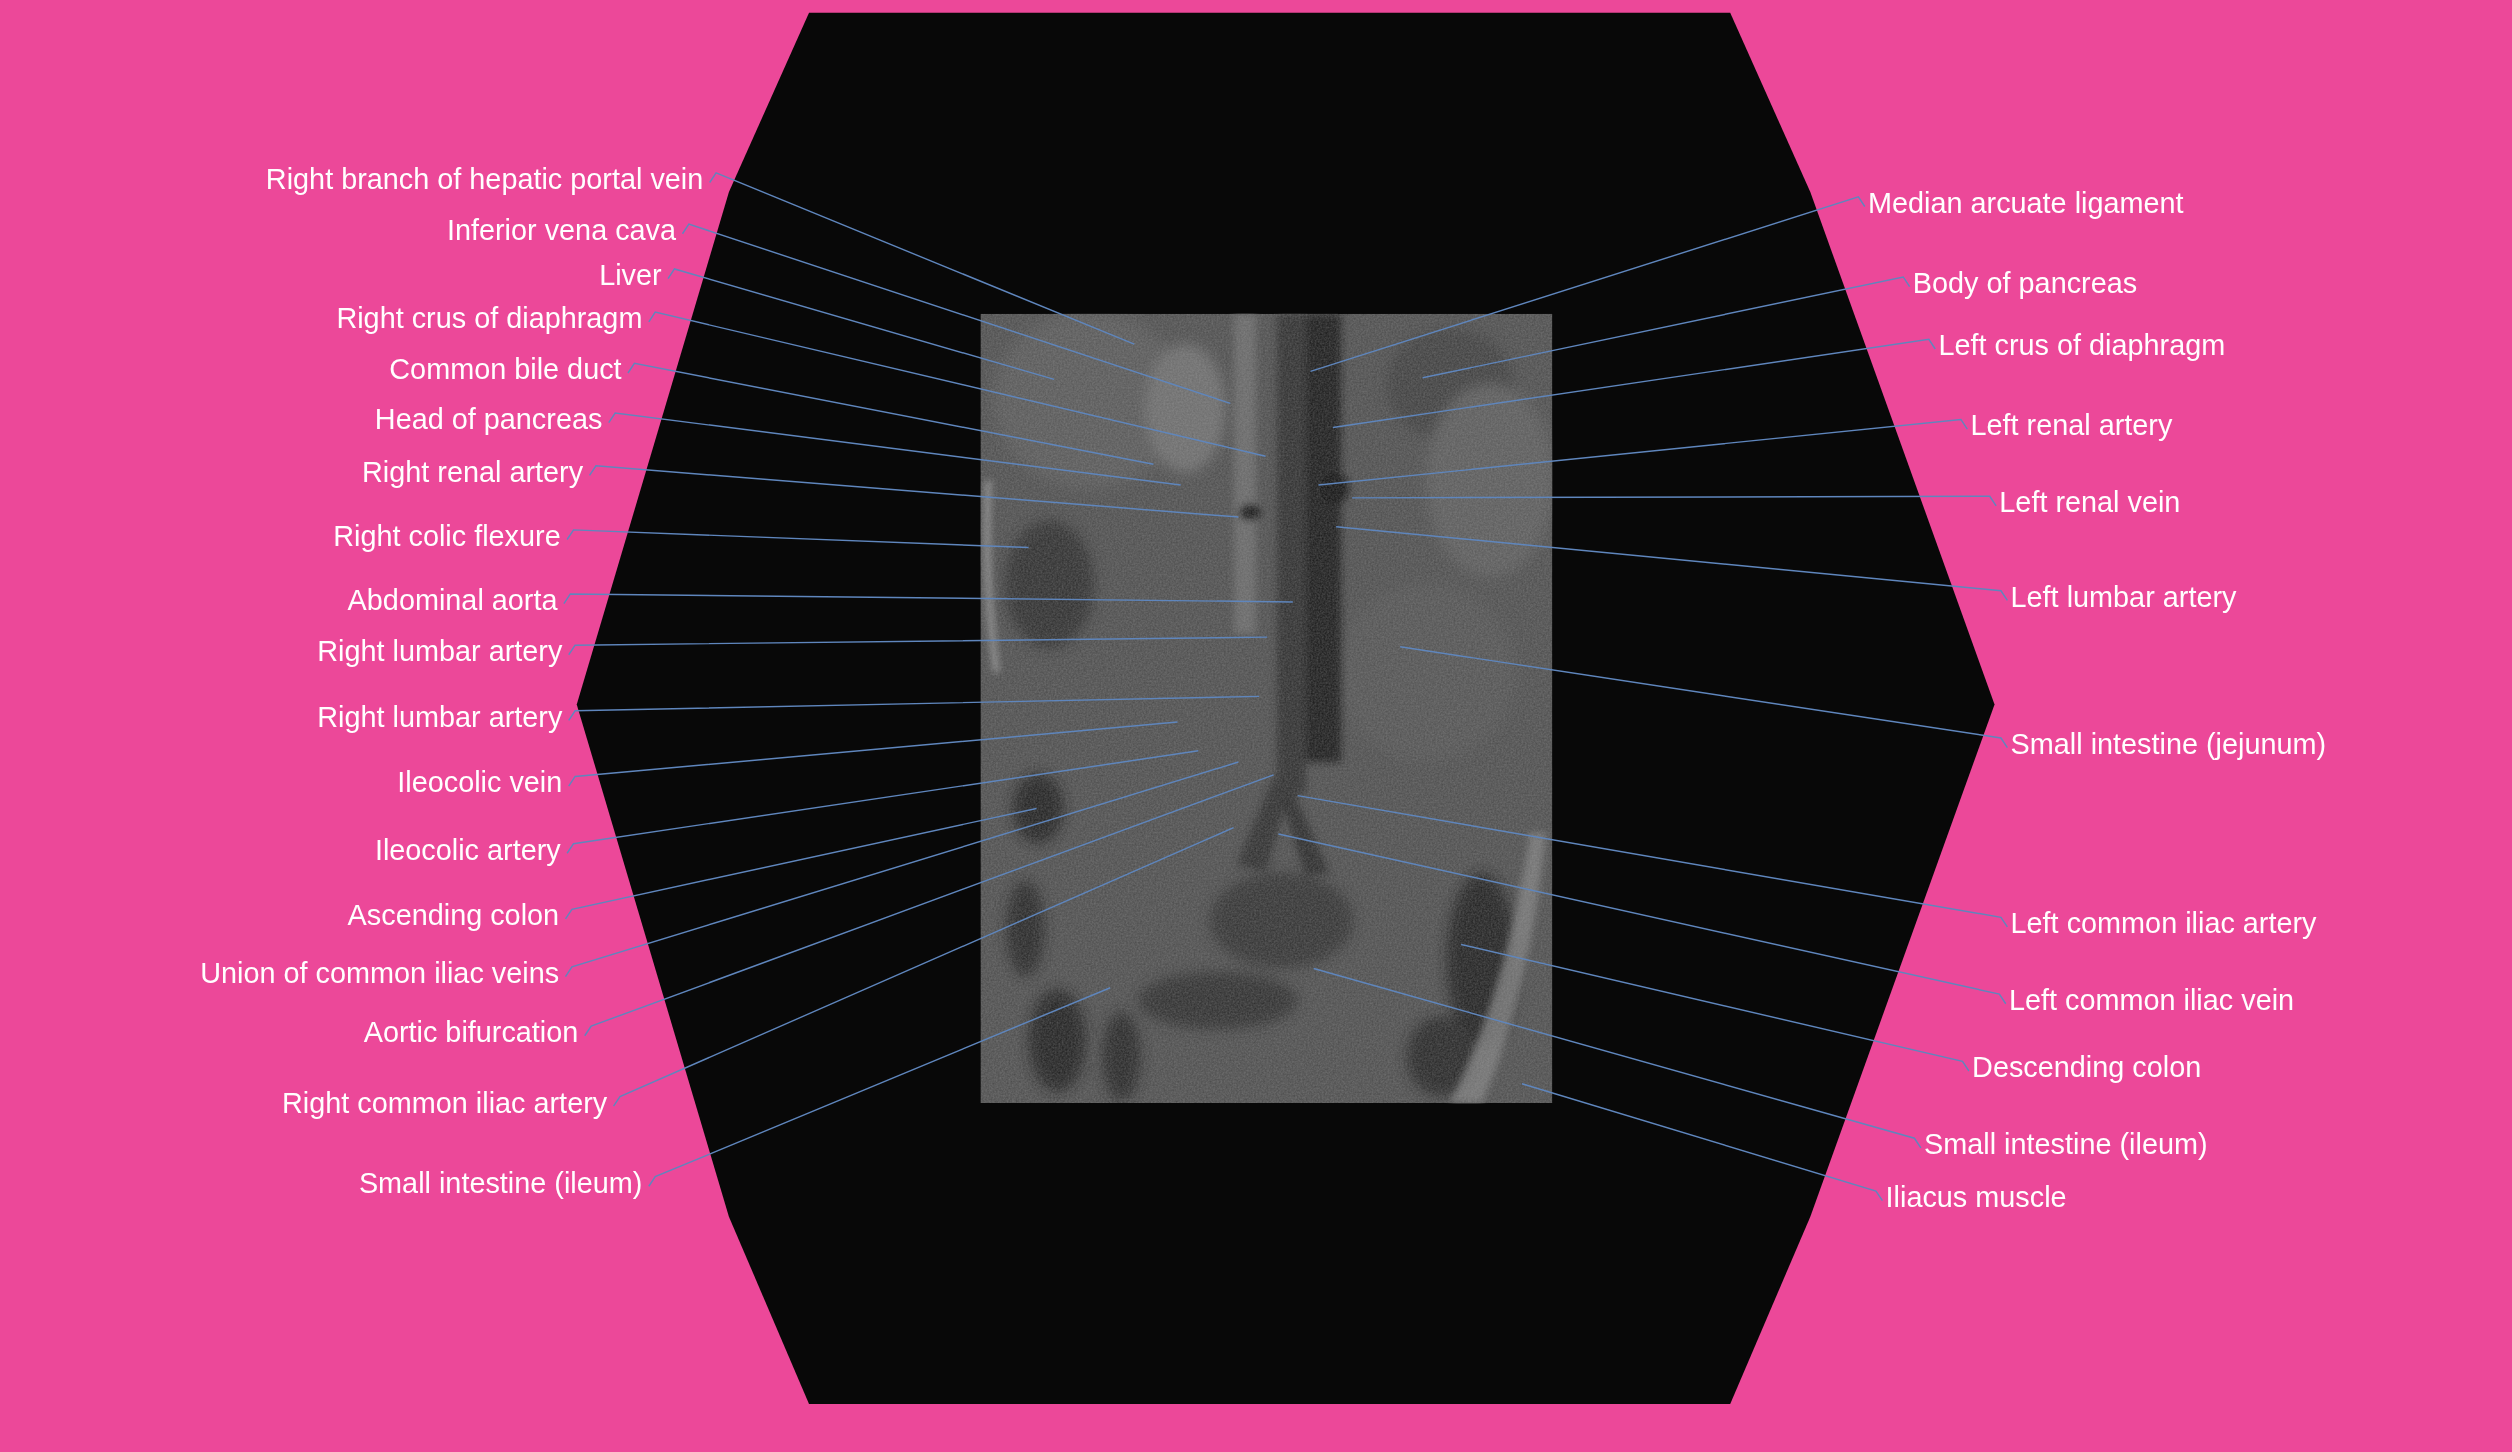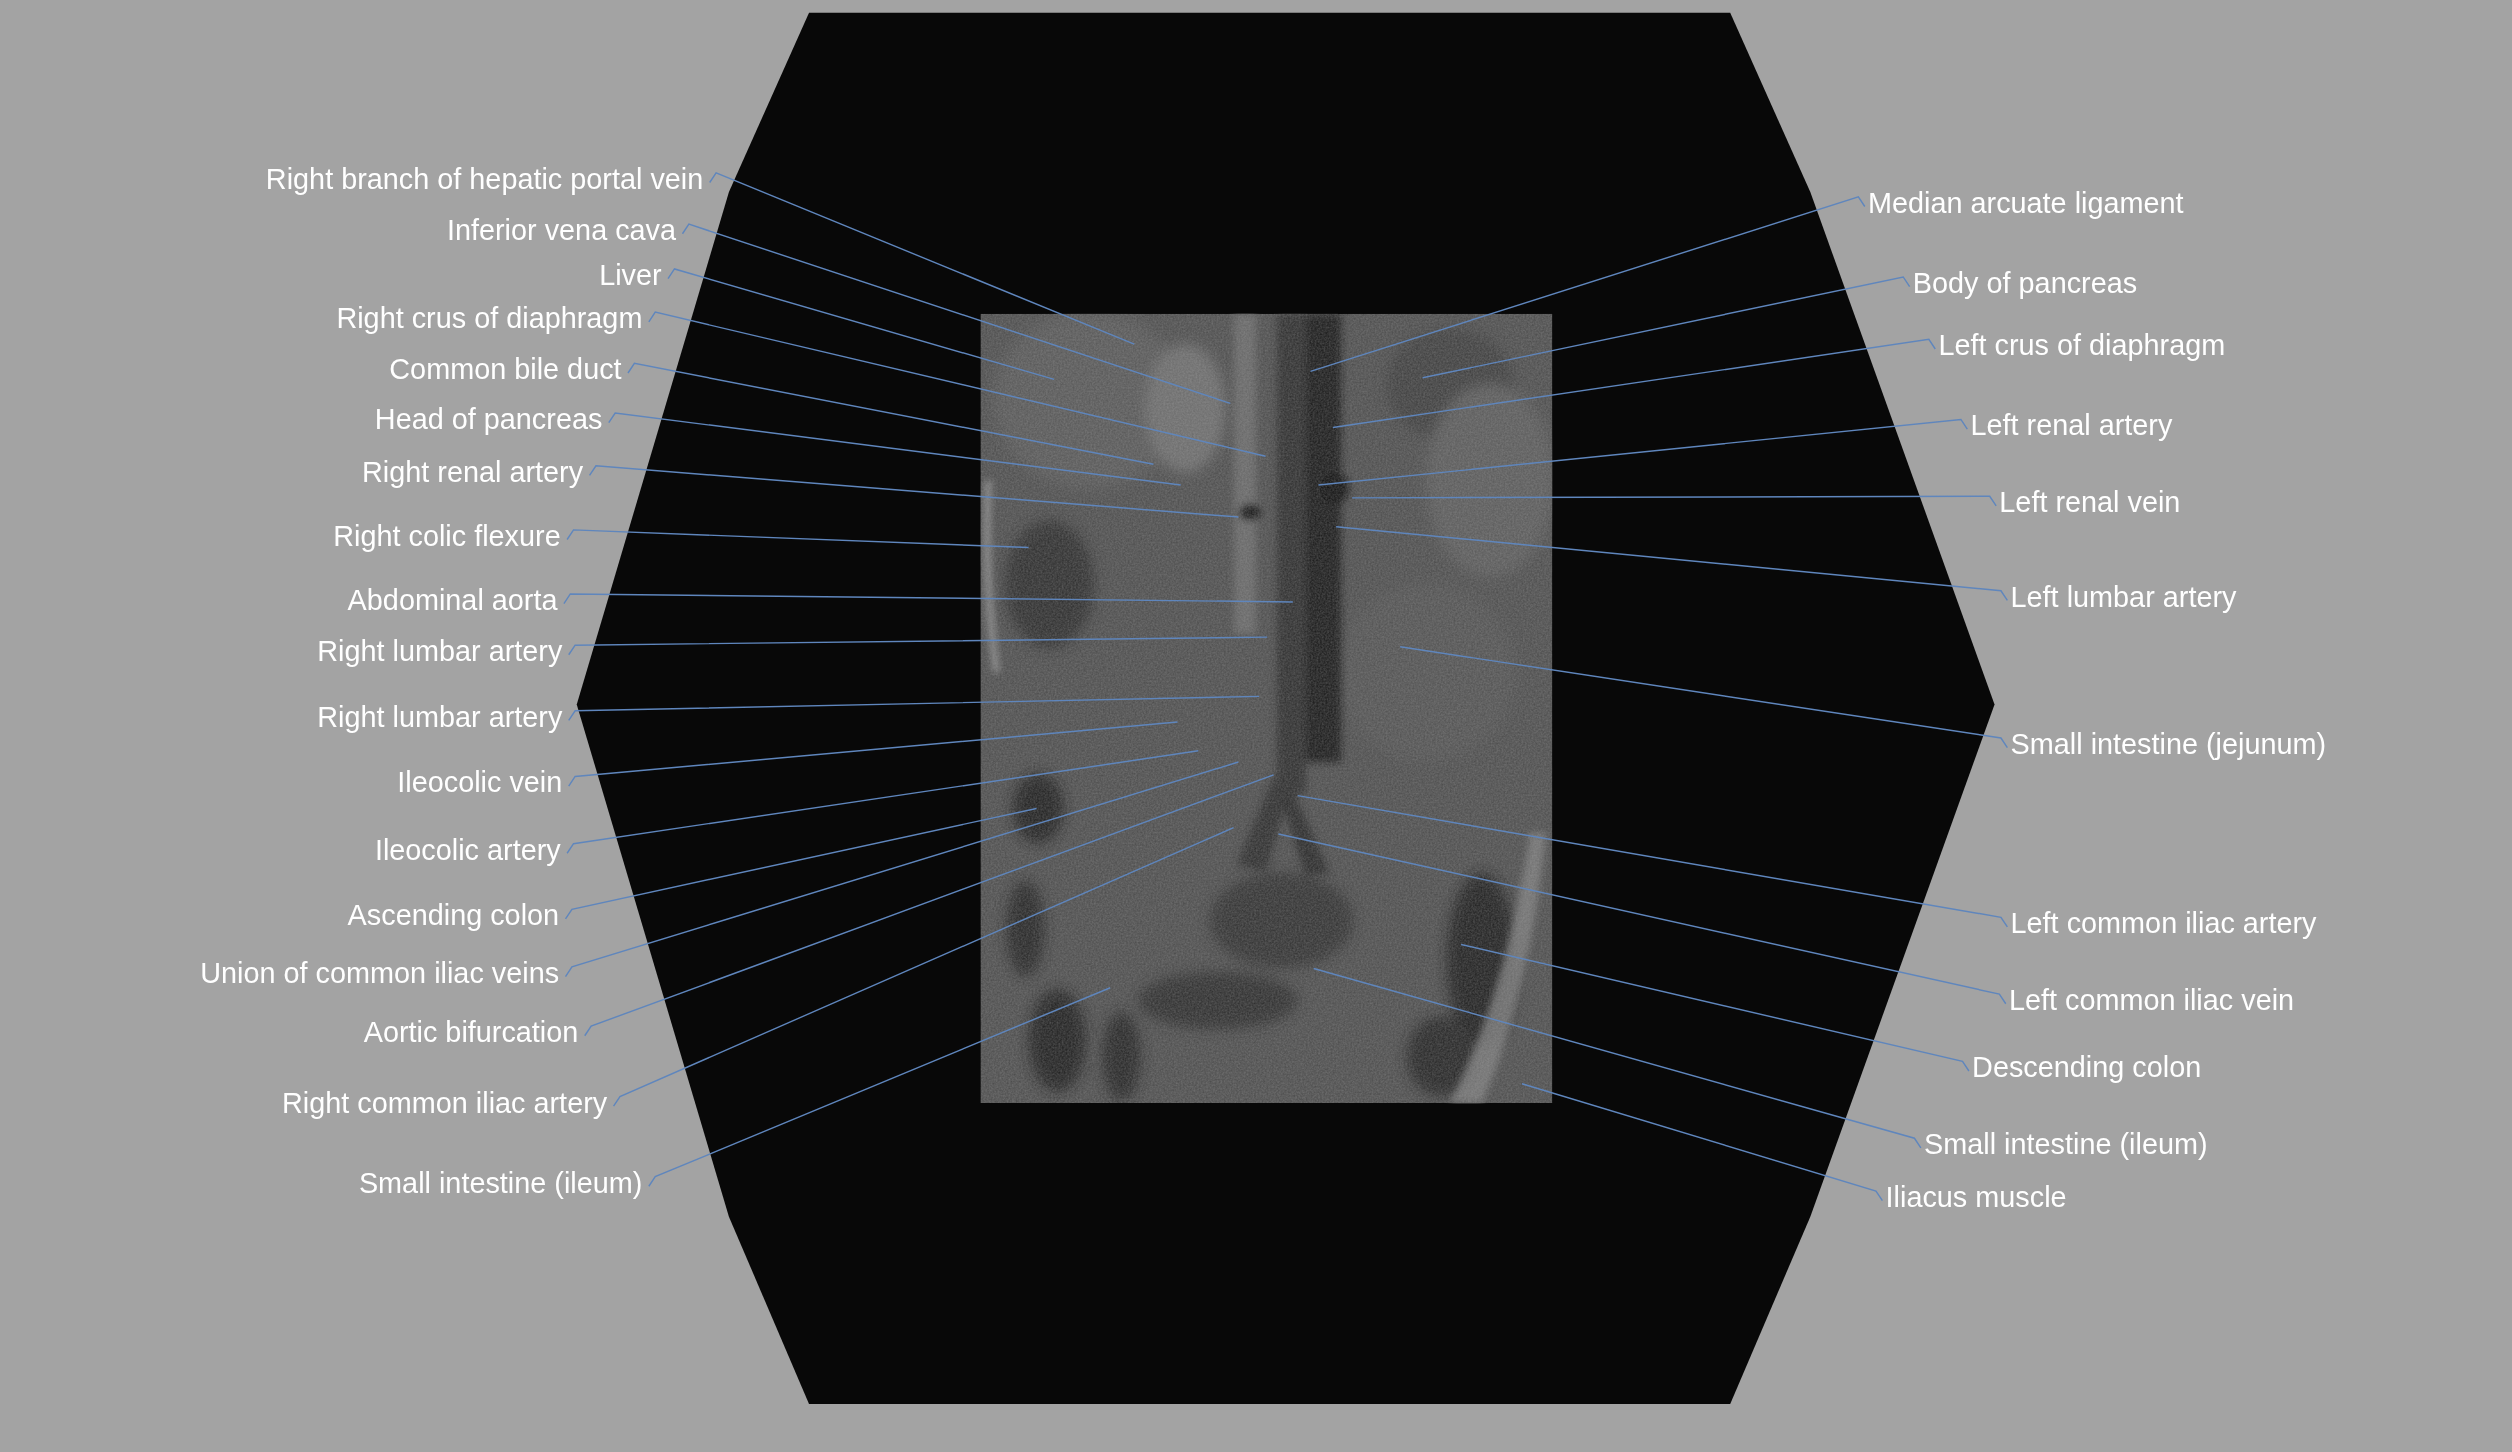--- a/index.html
+++ b/index.html
@@ -1,17 +1,17 @@
 <!DOCTYPE html>
 <html style="font-size:10.8px"><head>
 <meta charset="utf-8">
 <style>
   html, body { margin: 0; padding: 0; background: #000; }
   body { width: 2512px; height: 1452px; overflow: hidden; }
-  #stage { position: relative; width: 2512px; height: 1452px; background: #a3a3a3; }
+  #stage { position: relative; width: 2512px; height: 1452px; background: #ec4899; }
   svg#diagram { position: absolute; left: 0; top: 0; width: 2512px; height: 1452px; }
   .lbl { font-family: "Liberation Sans", sans-serif; font-size: 18px; fill: #ffffff; }
   .leader { stroke: #5f86bd; stroke-width: 0.9; fill: none; }
 </style>
 </head>
 <body>
 
 <div id="stage">
   <svg id="diagram" viewBox="0 0 1568 907" preserveAspectRatio="none" xmlns="http://www.w3.org/2000/svg">
     <defs>

